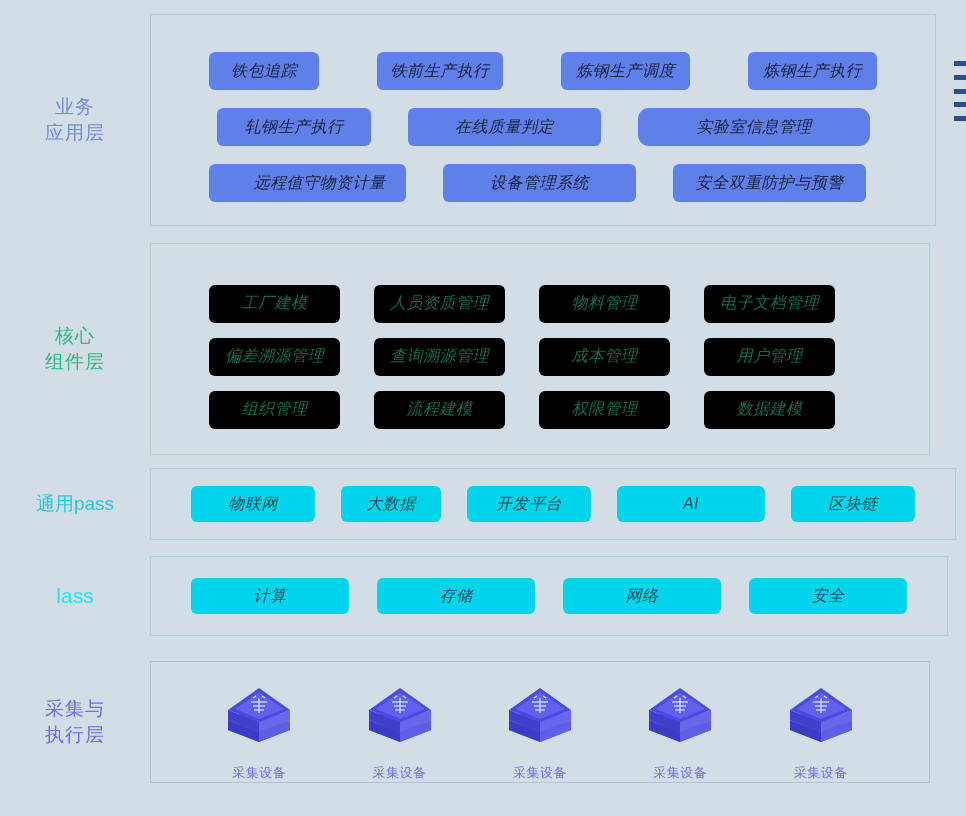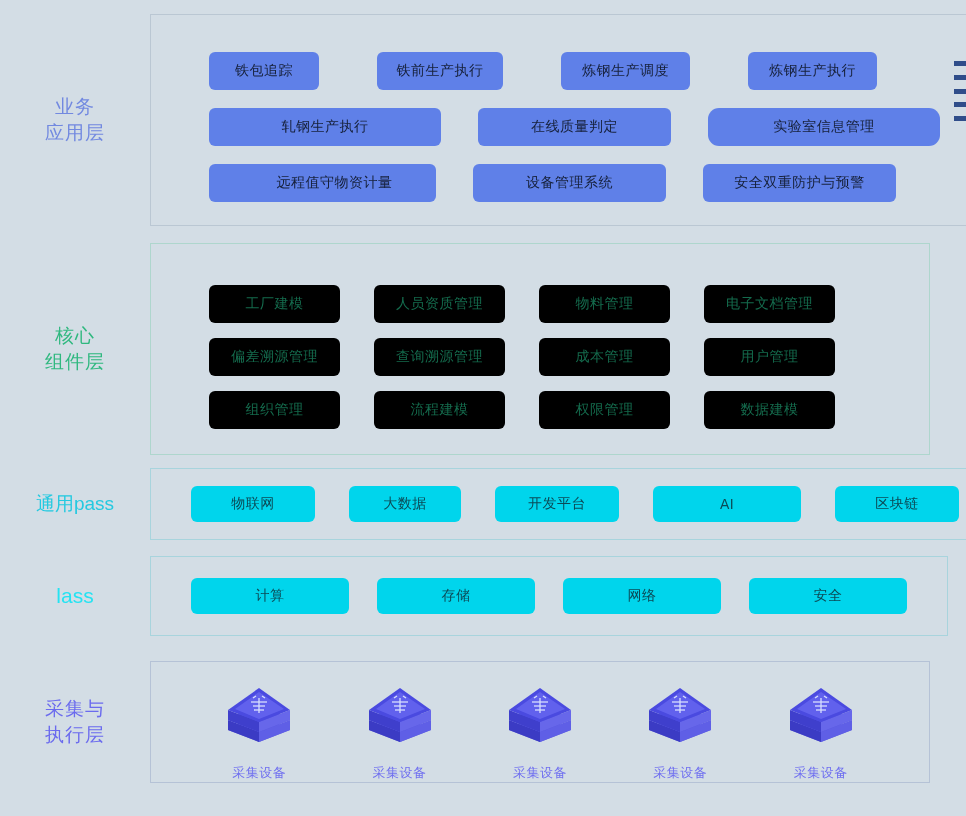--- a/index.html
+++ b/index.html
@@ -41,46 +41,47 @@
 
   
   .row-business{height:240px;}
   .row-business .layer-label{color:#7289e0;}
   .card-business{height:212px;border-color:#bac7d3;padding:0 58px;gap:0;}
 
   .btn{
     box-sizing:border-box;
     display:flex;align-items:center;justify-content:center;
     border-radius:6px;
-    font-size:14px;
+    font-size:16px;
     letter-spacing:.5px;
     white-space:nowrap;
     color:#1d2a45;
     user-select:none;
+    font-style:italic;
   }
   .btn-blue{background:#5f80e8;color:#16203a;height:38px;}
   .btn-green{background:#000000;color:#146b4d;height:38px;}
   .btn-cyan{background:#00d5ec;color:#0b4a56;height:36px;}
 
   
   .b-r1{display:flex;height:38px;margin:14px 0 0 0;}
   .b-r2,.b-r3{display:flex;height:38px;margin:18px 0 0 0;}
 
   
   .row-core{height:218px;}
   .row-core .layer-label{color:#2fb87f;}
   .card-core{height:212px;border-color:#aed6cd;padding:0 58px;}
   .c-row{display:flex;height:38px;margin:15px 0 0 0;gap:34px;}
   .c-row .btn-green{width:131px;}
 
   
   .row-pass{height:92px;}
   .row-pass .layer-label{color:#24c9e0;letter-spacing:0;}
   .card-pass{height:72px;border-color:#a8d4dd;padding:0 40px;}
-  .p-row{display:flex;align-items:center;height:36px;gap:34px;}
+  .p-row{display:flex;align-items:center;height:36px;gap:26px;}
 
   
   .row-iaas{height:92px;}
   .row-iaas .layer-label{color:#24e3f2;letter-spacing:0;font-size:21px;}
   .card-iaas{height:80px;border-color:#a8d4dd;padding:0 40px;}
   .i-row{display:flex;align-items:center;height:36px;gap:28px;}
 
   
   .row-device{height:160px;}
   .row-device .layer-label{color:#6b6bee;}
@@ -114,27 +115,27 @@
     <div class="layer-card card-business">
 
       <div class="b-r1" style="gap:58px;padding-left:0;">
         <div class="btn btn-blue" style="width:110px;">铁包追踪</div>
         <div class="btn btn-blue" style="width:126px;">铁前生产执行</div>
         <div class="btn btn-blue" style="width:129px;">炼钢生产调度</div>
         <div class="btn btn-blue" style="width:129px;">炼钢生产执行</div>
       </div>
 
       <div class="b-r2" style="gap:37px;">
-        <div class="btn btn-blue" style="width:232px;">轧钢生产执行</div>
+        <div class="btn btn-blue" style="width:154px;margin-left:8px;">轧钢生产执行</div>
         <div class="btn btn-blue" style="width:193px;">在线质量判定</div>
         <div class="btn btn-blue" style="width:232px;border-radius:11px;">实验室信息管理</div>
       </div>
 
       <div class="b-r3" style="gap:37px;">
-        <div class="btn btn-blue" style="width:227px;padding-left:24px;">远程值守物资计量</div>
+        <div class="btn btn-blue" style="width:197px;padding-left:24px;">远程值守物资计量</div>
         <div class="btn btn-blue" style="width:193px;">设备管理系统</div>
         <div class="btn btn-blue" style="width:193px;">安全双重防护与预警</div>
       </div>
 
     </div>
   </div>
 
   <div class="layer row-core">
     <div class="layer-label">核心
 组件层</div>
@@ -162,21 +163,21 @@
       </div>
 
     </div>
   </div>
 
   <div class="layer row-pass">
     <div class="layer-label">通用pass</div>
     <div class="layer-card card-pass">
       <div class="p-row">
         <div class="btn btn-cyan" style="width:124px;">物联网</div>
-        <div class="btn btn-cyan" style="width:112px;">大数据</div>
+        <div class="btn btn-cyan" style="width:100px;">大数据</div>
         <div class="btn btn-cyan" style="width:124px;">开发平台</div>
         <div class="btn btn-cyan" style="width:148px;">AI</div>
         <div class="btn btn-cyan" style="width:124px;">区块链</div>
       </div>
     </div>
   </div>
 
   <div class="layer row-iaas">
     <div class="layer-label">lass</div>
     <div class="layer-card card-iaas">

